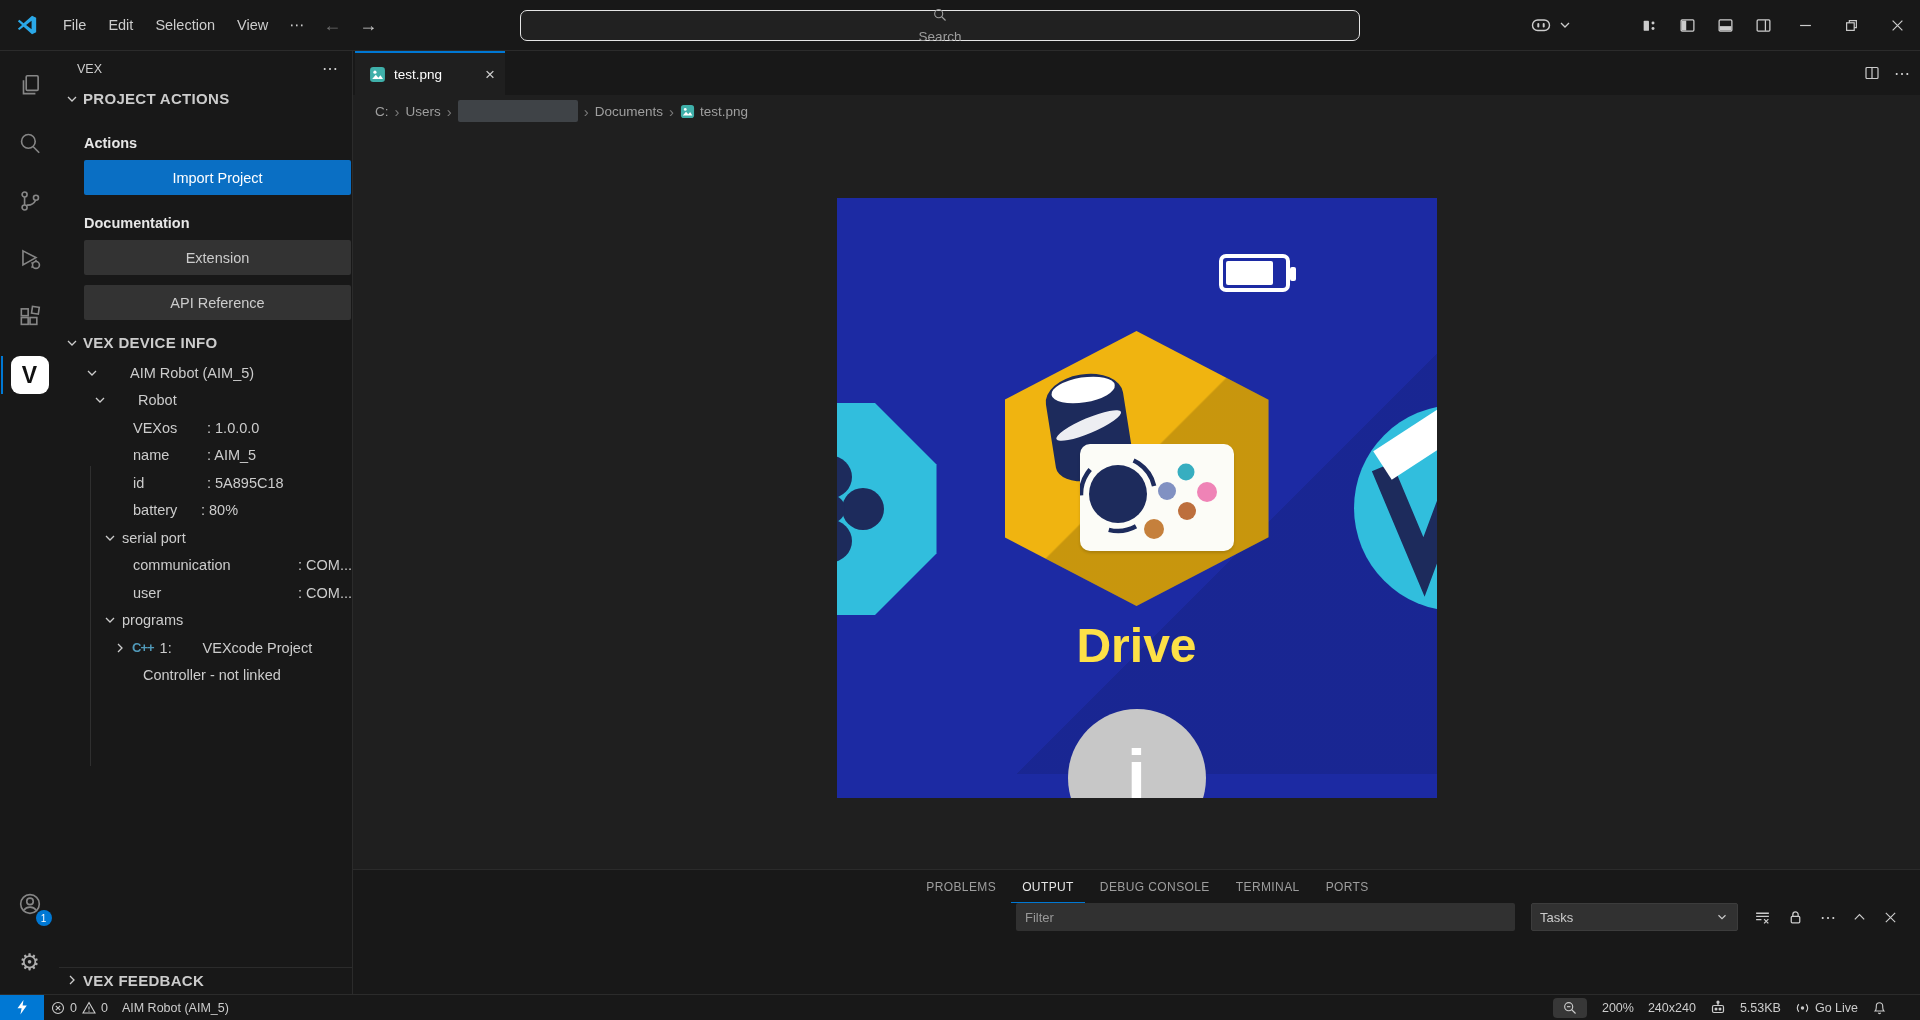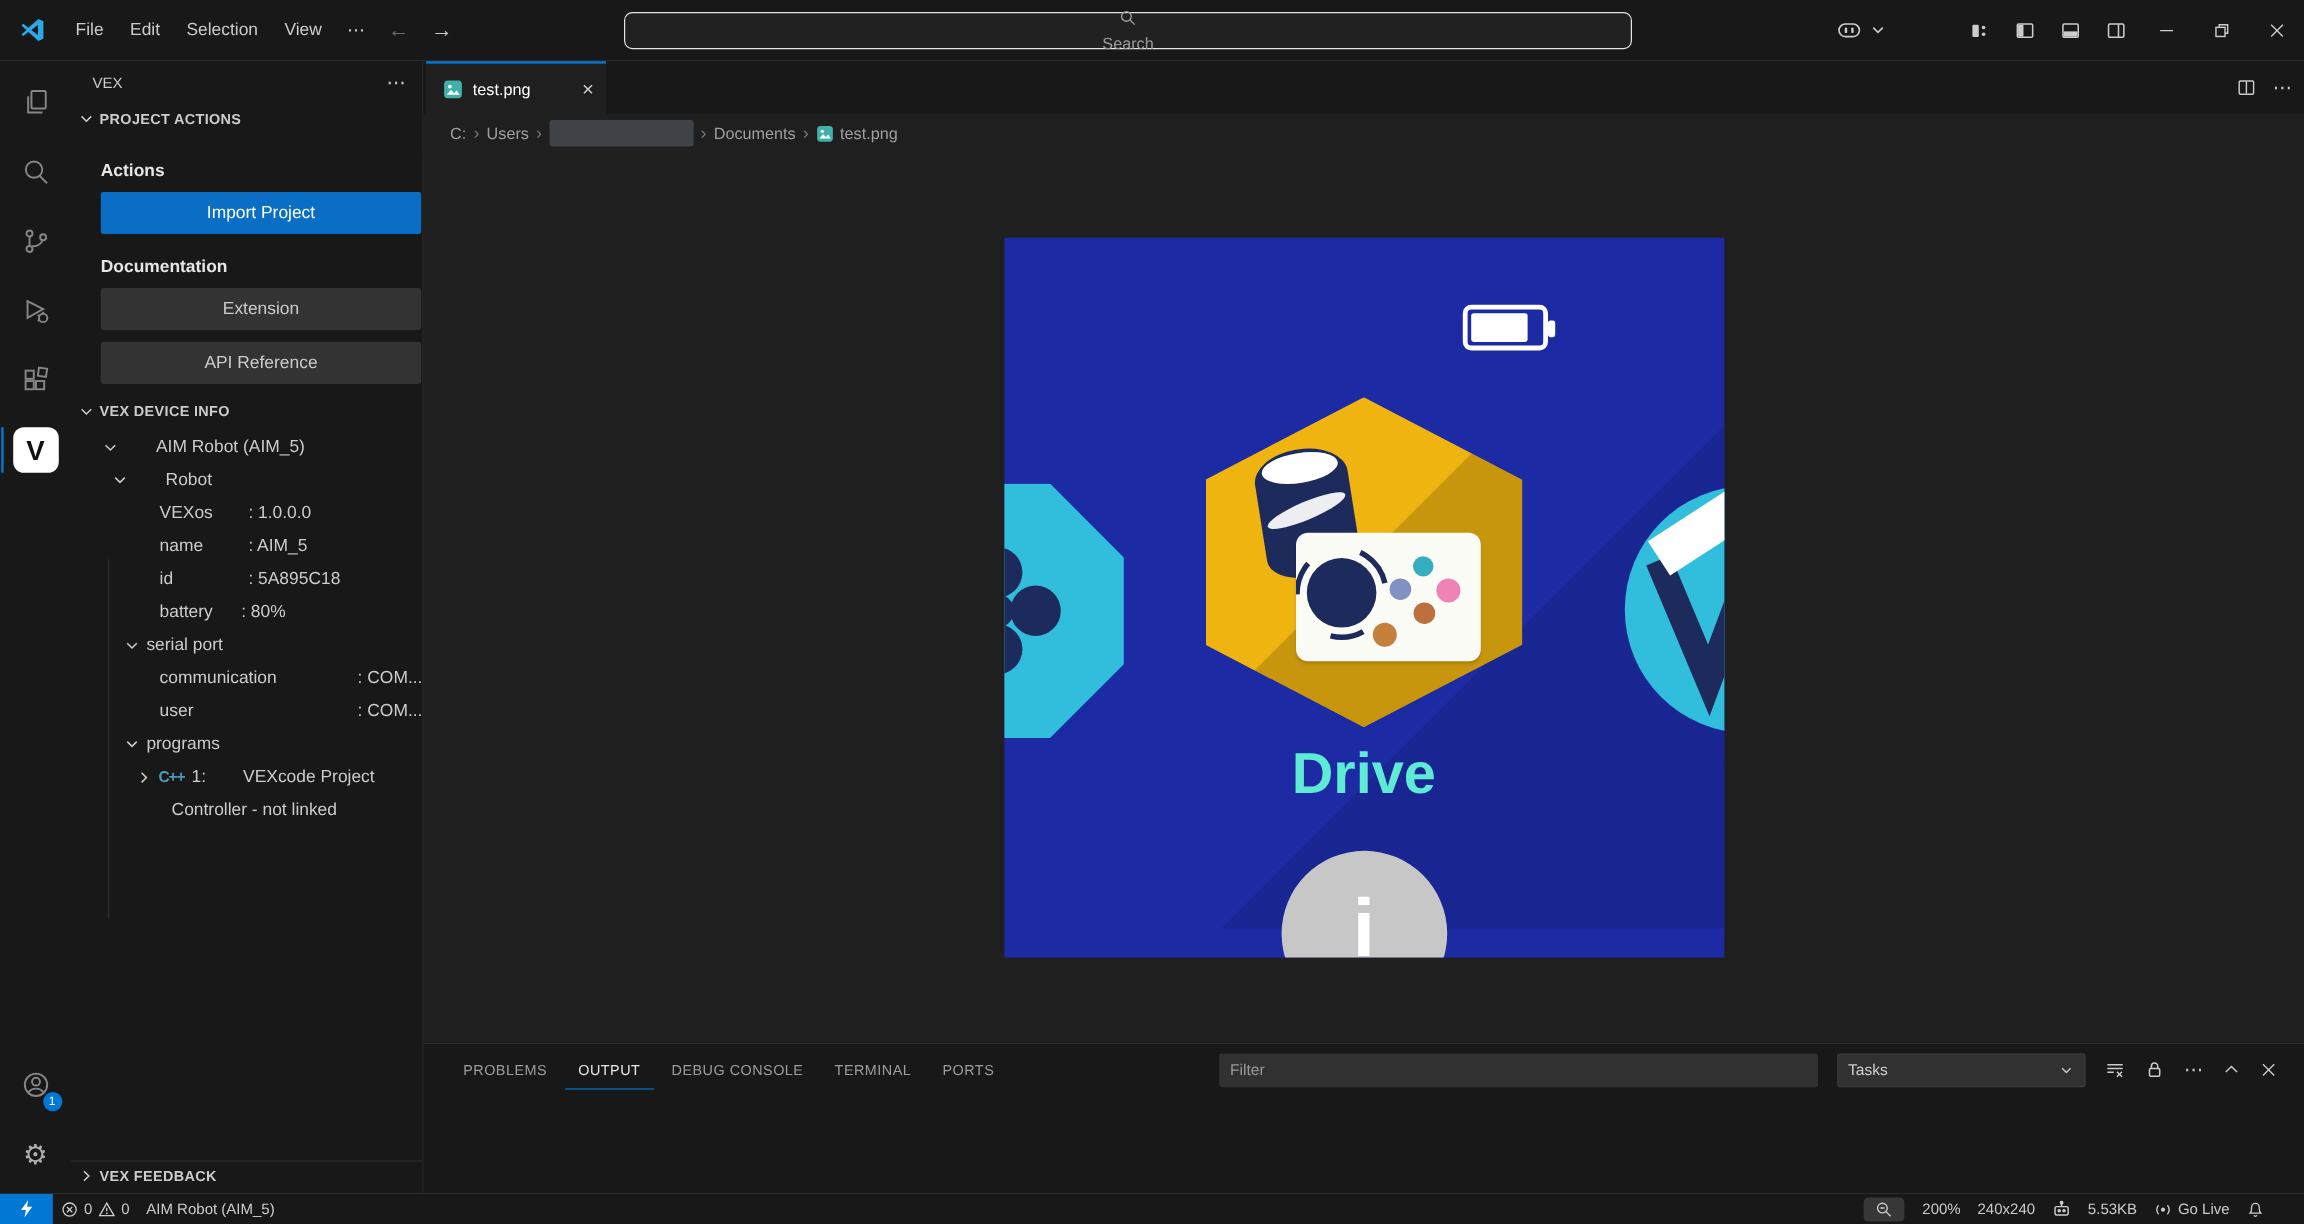--- a/index.html
+++ b/index.html
@@ -37,21 +37,21 @@
     background:#0078d4; color:#fff; font-size:10px; display:flex; align-items:center; justify-content:center; }
   .gear-glyph { font-size:23px; color:#adadad; }
 
   
   #sidebar { position:absolute; left:59px; top:51px; width:294px; height:943px; background:#181818;
     border-right:1px solid #2b2b2b; }
   #sidebar-title-row { height:35px; display:flex; align-items:center; padding:0 14px 0 18px; }
   #sidebar-title { font-size:12.5px; color:#cccccc; }
   #sidebar-more { margin-left:auto; color:#cccccc; font-size:16px; }
   .section-header { display:flex; align-items:center; gap:3px; height:25px; padding-left:5px;
-    font-size:12px; font-weight:700; letter-spacing:.3px; color:#cccccc; }
+    font-size:15px; font-weight:700; letter-spacing:.3px; color:#cccccc; }
   .side-label { font-size:14.5px; font-weight:700; color:#e6e6e6; margin:24px 0 9px 25px; }
   .side-btn { display:block; width:267px; margin:0 0 10px 25px; height:35px; border:none; border-radius:2px;
     font-family:inherit; font-size:14.5px; cursor:pointer; }
   .side-btn.primary { background:#0a6fc4; color:#ffffff; }
   .side-btn.secondary { background:#333333; color:#cccccc; }
   #tree { position:relative; margin-top:4px; }
   .tree-guide { position:absolute; left:31px; top:107px; width:1px; height:300px; background:#2f2f2f; }
   .tree-row { height:27.5px; display:flex; align-items:center; font-size:14.5px; color:#cccccc; cursor:default; }
   .tree-label { white-space:nowrap; }
   .tree-value { white-space:nowrap; }
@@ -86,35 +86,35 @@
   #hex-bg { position:absolute; inset:0; background:#f0b410; }
   #hex-shadow { position:absolute; inset:0; background:linear-gradient(135deg, transparent 49.5%, rgba(0,0,0,0.17) 50%); }
   #cylinder { position:absolute; left:213px; top:176px; width:78px; height:106px; background:#1d2b5c;
     border-radius:38px 38px 30px 30px / 24px 24px 18px 18px; transform:rotate(-9deg); }
   #cyl-top { position:absolute; left:7px; top:3px; width:64px; height:25px; background:#fff; border-radius:50%; }
   #cyl-swoosh { position:absolute; left:4px; top:44px; width:70px; height:15px; background:#fff;
     border-radius:50%; transform:rotate(-14deg); opacity:.92; }
   #card { position:absolute; left:243px; top:246px; width:154px; height:107px; background:#fcfcf7;
     border-radius:10px; box-shadow:0 2px 3px rgba(0,0,0,.15); }
   #drive-label { position:absolute; left:0; top:420px; width:100%; text-align:center;
-    font-size:48px; font-weight:700; color:#5eead4; }
+    font-size:48px; font-weight:700; color:#fde047; }
   #info-circle { position:absolute; left:231px; top:511px; width:138px; height:138px; border-radius:50%;
     background:#c7c7c7; display:flex; align-items:center; justify-content:center; }
   #info-glyph { font-size:68px; font-weight:700; color:#ffffff; margin-top:-8px; }
   #octagon { position:absolute; left:-112px; top:205px; width:212px; height:212px; background:#31bedd;
     clip-path:polygon(29% 0,71% 0,100% 29%,100% 71%,71% 100%,29% 100%,0 71%,0 29%);
     display:flex; align-items:center; justify-content:center; }
   #right-icon { position:absolute; left:517px; top:207px; width:206px; height:206px; border-radius:50%;
     background:#31bedd; overflow:hidden; }
   #right-notch { position:absolute; left:18px; top:8px; width:130px; height:34px; background:#ffffff; transform:rotate(-33deg); }
 
   
   #panel { position:absolute; left:353px; top:869px; width:1567px; height:125px; background:#181818;
     border-top:1px solid #2b2b2b; }
-  #panel-header { height:43px; display:flex; align-items:center; }
+  #panel-header { height:43px; display:flex; align-items:center;flex-direction:column; }
   #panel-tabs { display:flex; align-items:center; gap:4px; padding-left:22px; }
   .panel-tab { font-size:12px; letter-spacing:.4px; color:#9d9d9d; padding:10px 11px 8px 11px;
     border-bottom:1.5px solid transparent; cursor:default; }
   .panel-tab.active { color:#e7e7e7; border-bottom-color:#0078d4; }
   #panel-right { margin-left:auto; display:flex; align-items:center; gap:16px; padding-right:22px; }
   #filter-input { width:499px; height:28px; background:#313131; border:none; border-radius:2px;
     color:#cccccc; font-family:inherit; font-size:13px; padding:0 9px; outline:none; }
   #filter-input::placeholder { color:#989898; }
   #tasks-select { width:207px; height:28px; background:#313131; border:1px solid #3c3c3c; border-radius:2px;
     display:flex; align-items:center; font-size:13px; color:#cccccc; padding:0 8px; }

